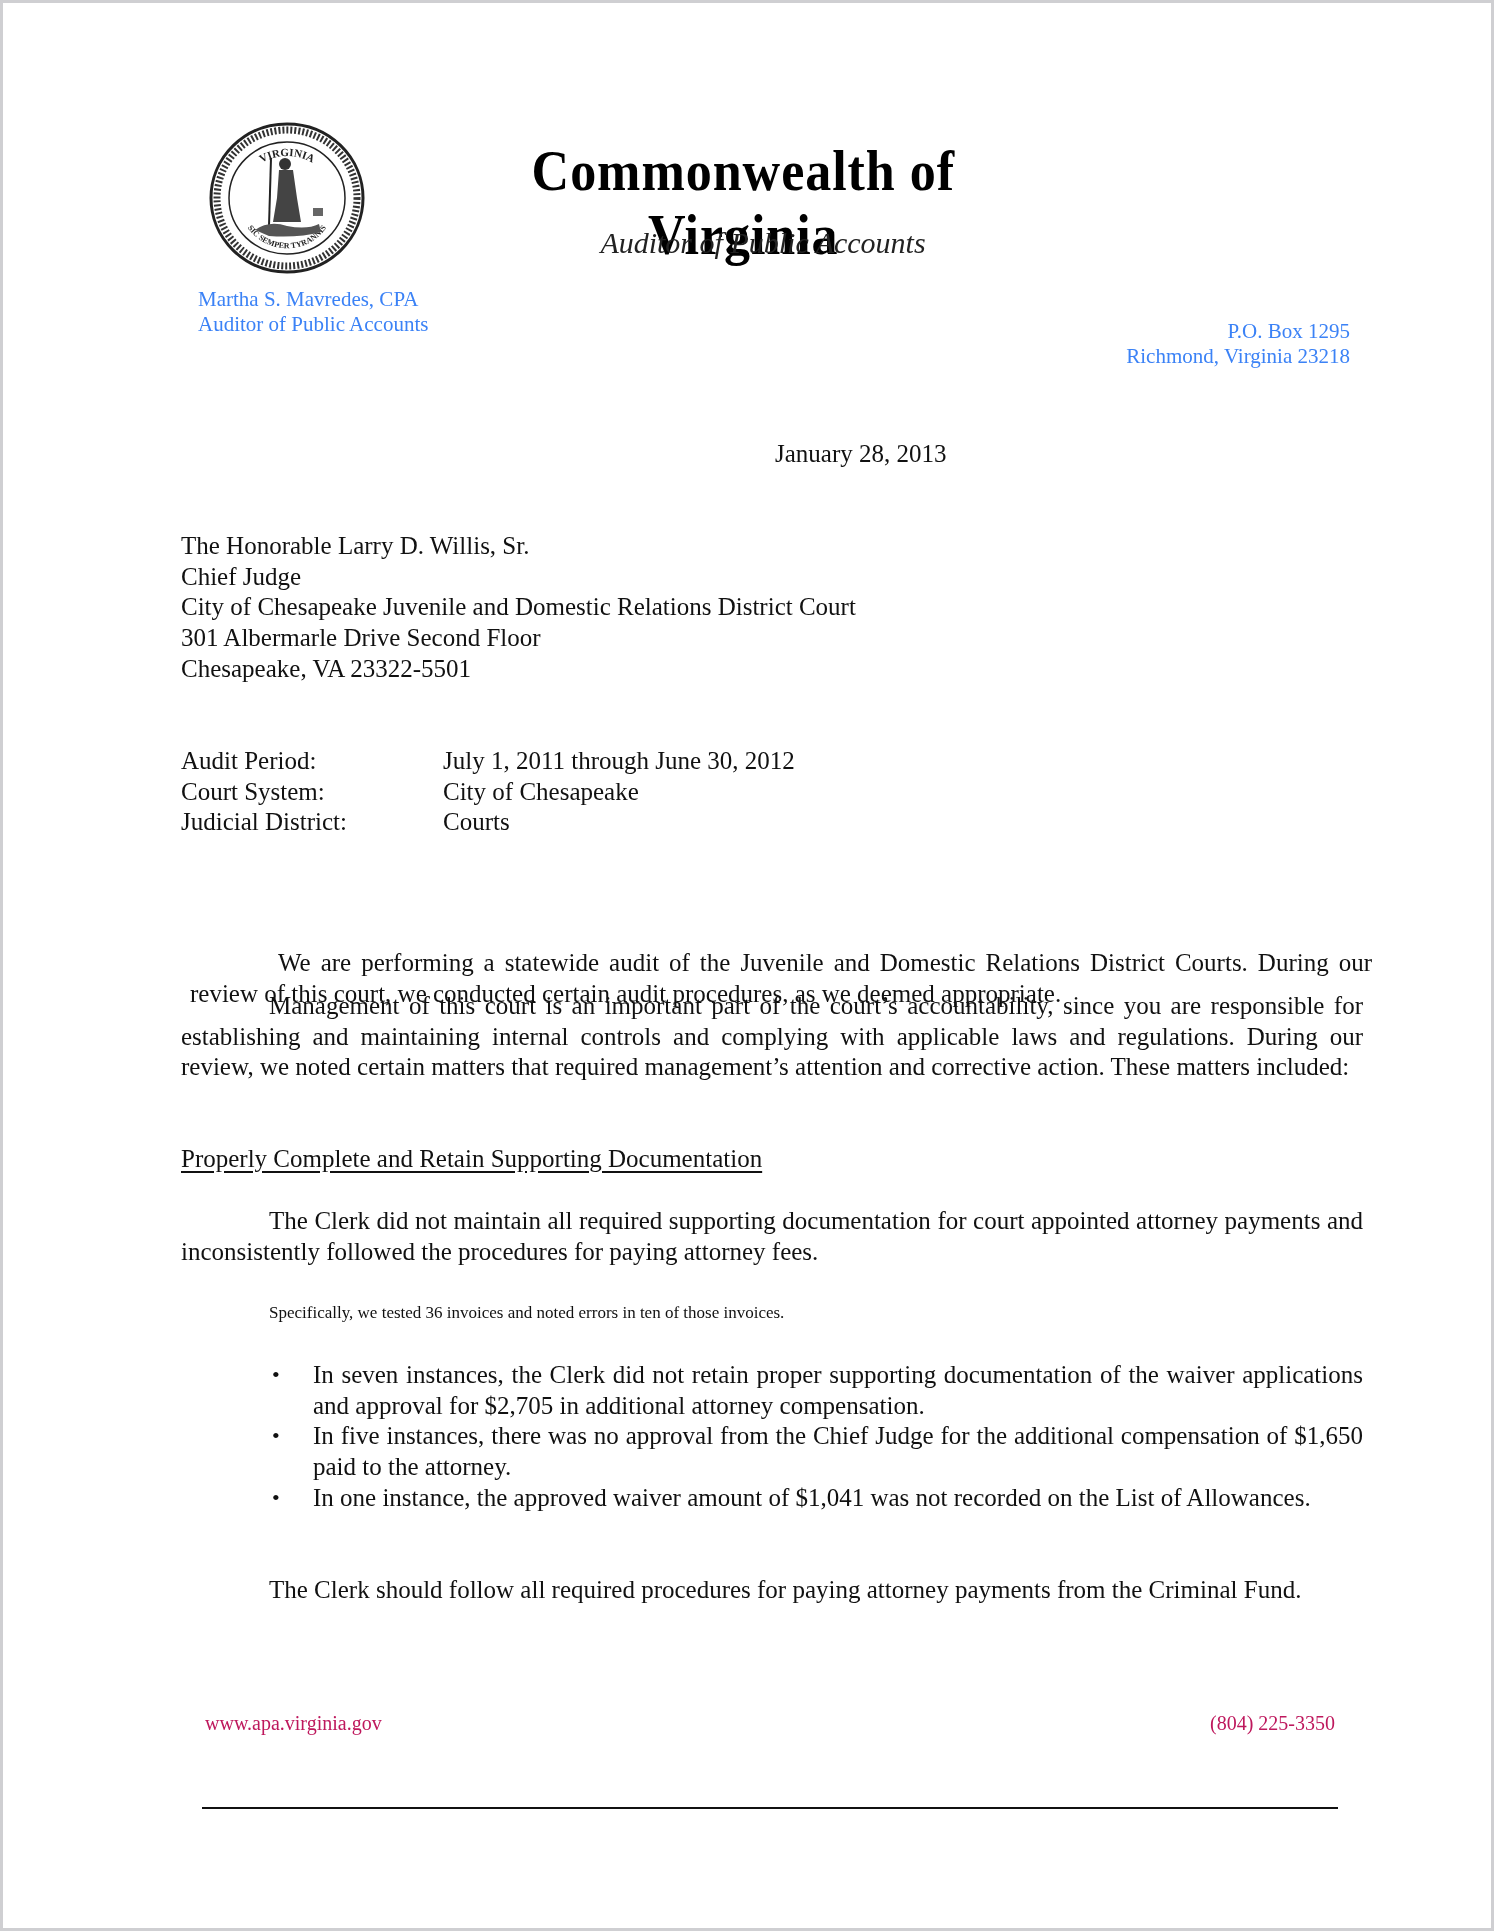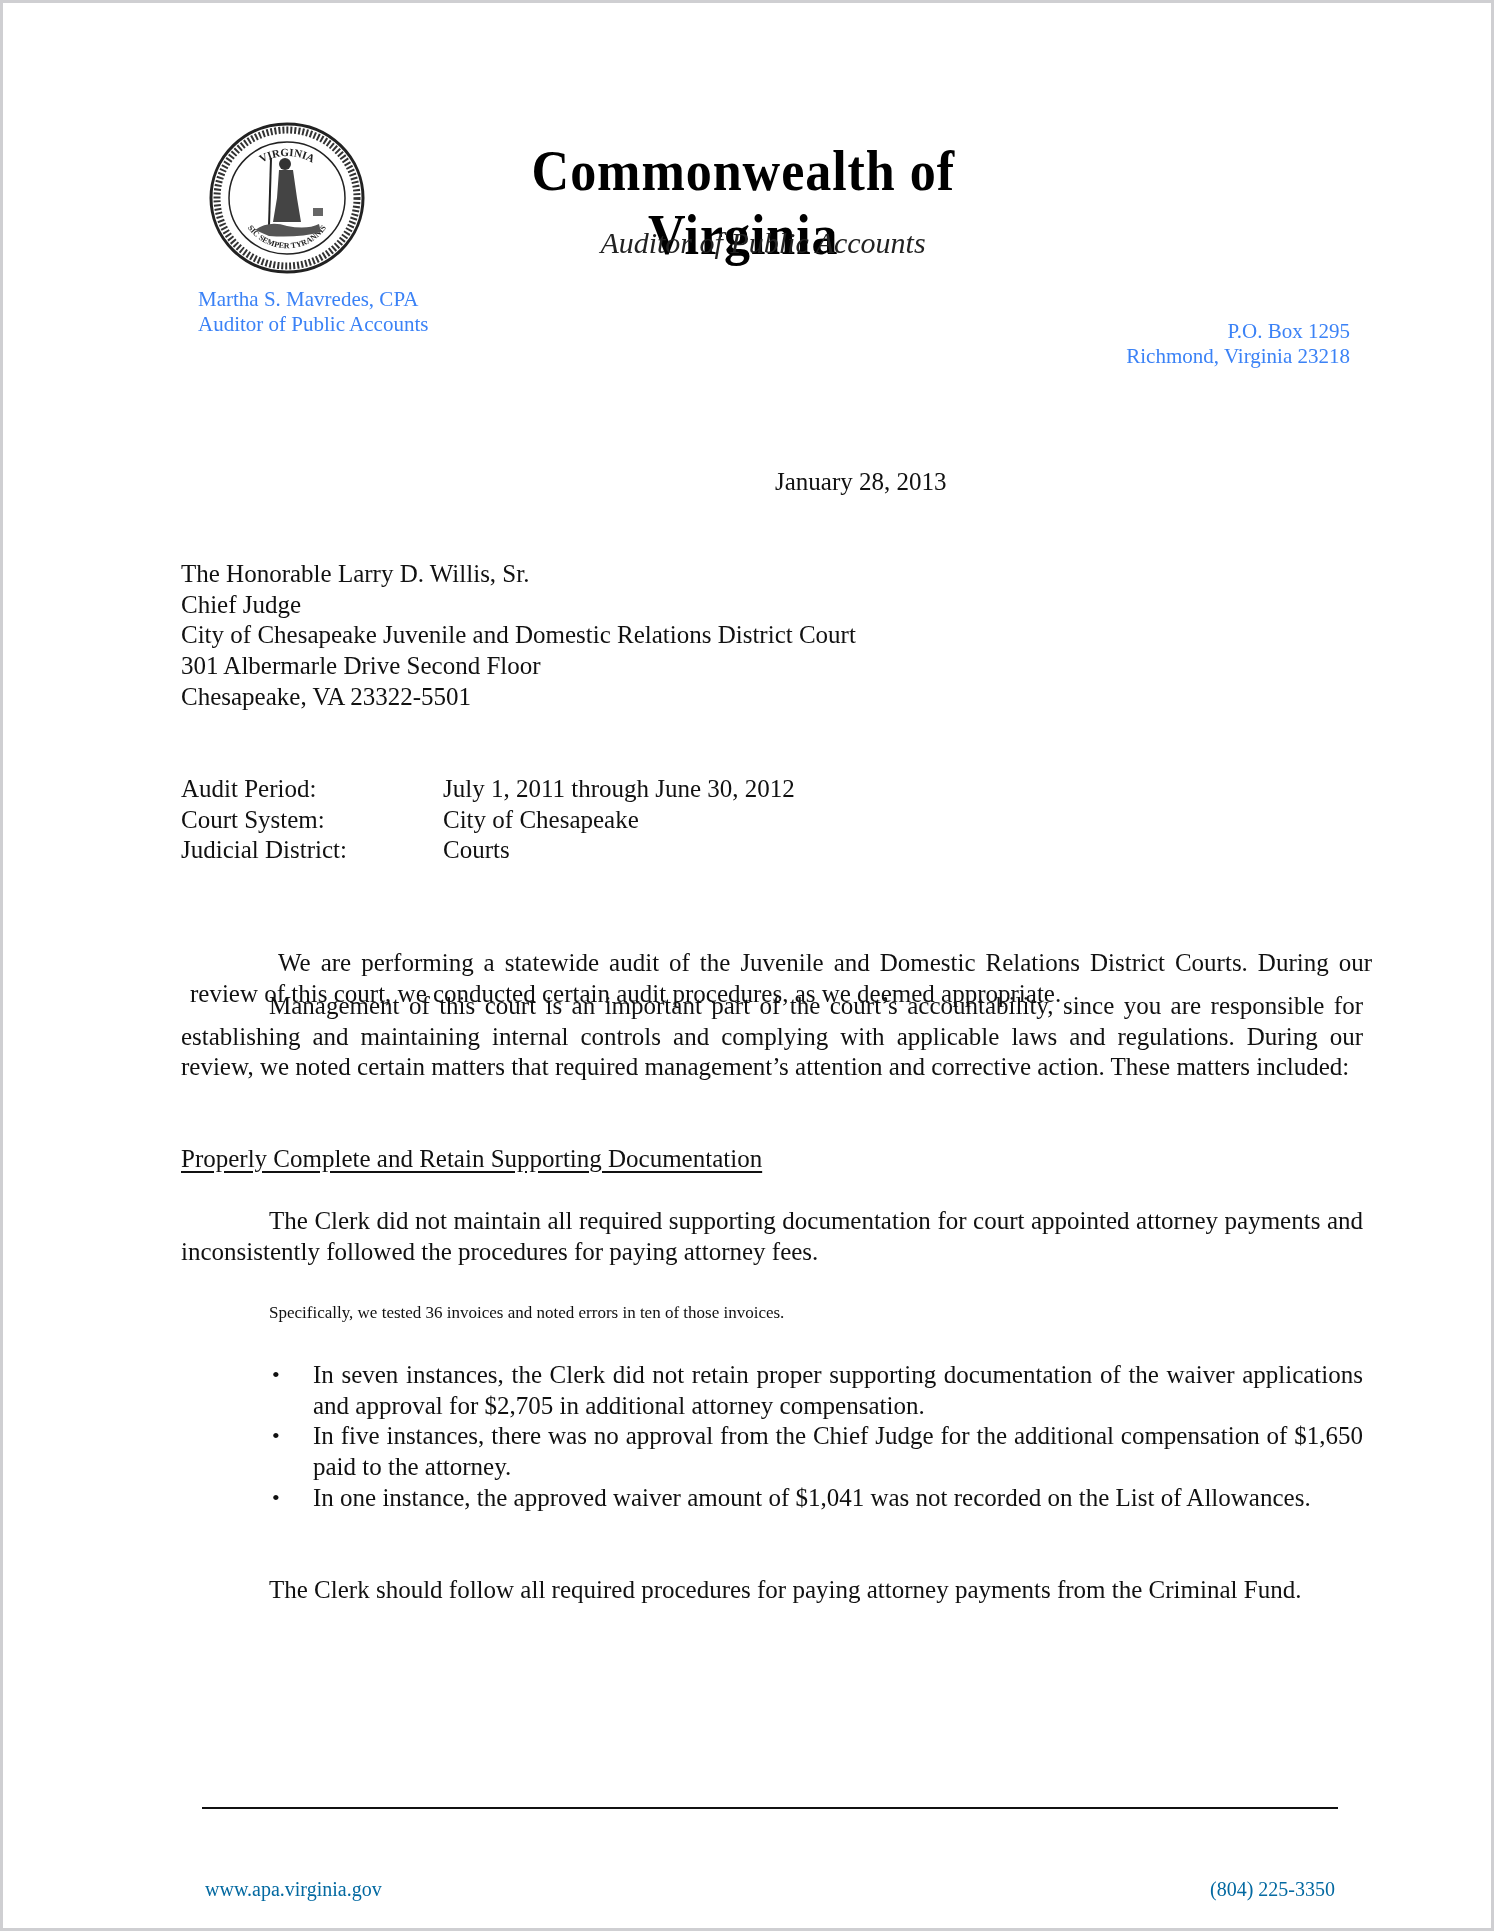--- a/index.html
+++ b/index.html
@@ -10,21 +10,21 @@
     overflow: hidden;
     font-family: "Liberation Serif", "DejaVu Serif", serif;
     color: #111;
   }
   .page {
     position: absolute;
     left: 3px; top: 3px;
     width: 1488px; height: 1925px;
     background: #ffffff;
   }
-  .abs { position: absolute; white-space: nowrap; margin-top: 28px; }
+  .abs { position: absolute; white-space: nowrap; }
   
   .seal {
     position: absolute;
     left: 206px; top: 119px;
     width: 156px; height: 152px;
   }
   .title {
     position: absolute;
     left: 438px; top: 136px;
     width: 650px;
@@ -114,23 +114,23 @@
 
   
   .footer-rule {
     position: absolute;
     left: 199px; top: 1804px;
     width: 1136px; height: 2px;
     background: #111;
   }
   .footer-left, .footer-right {
     position: absolute;
-    top: 1874px;
+    top: 1708px;
     font-size: 20px; line-height: 24px;
-    color: #0369a1;
+    color: #be185d;
     white-space: nowrap;
   }
   .footer-left { left: 202px; }
   .footer-right { right: 156px; }
 </style>
 </head>
 <body>
 
 <div class="page">
 

